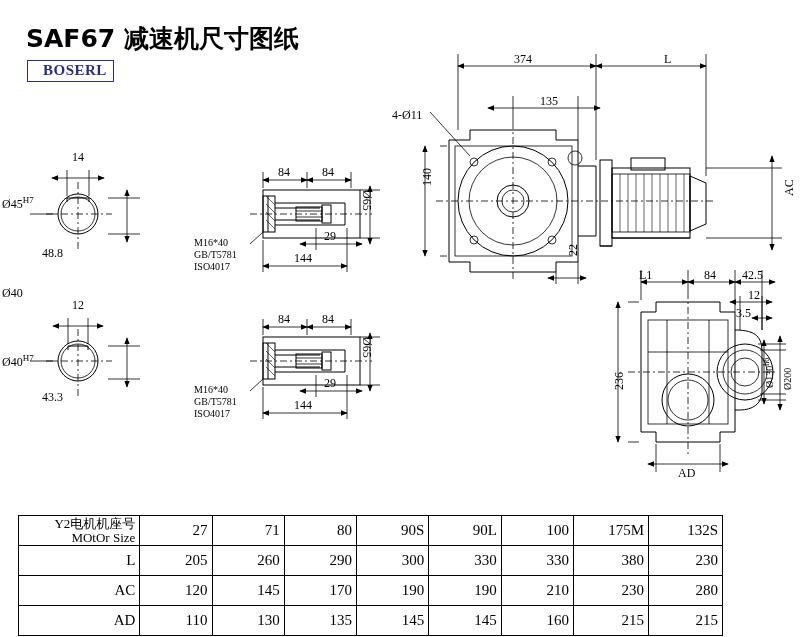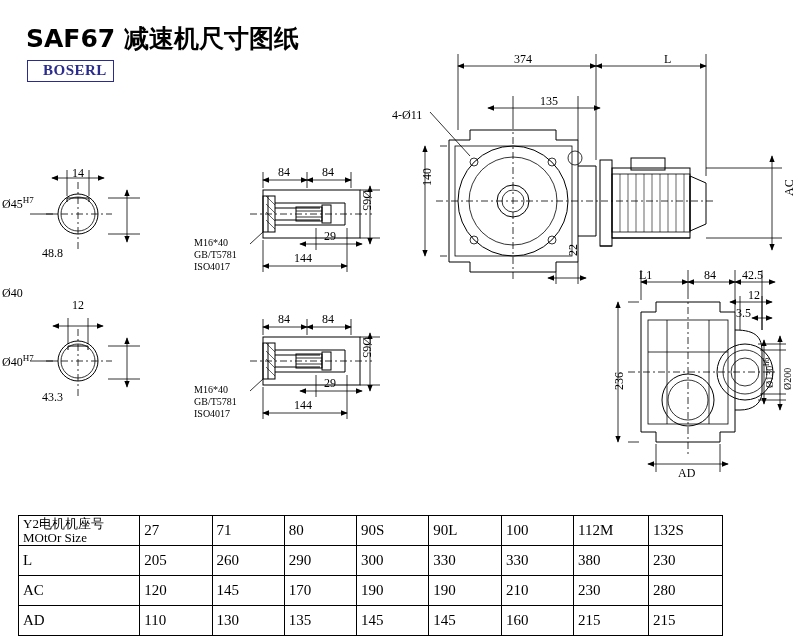--- a/index.html
+++ b/index.html
@@ -39,21 +39,21 @@
 
   
   #spec-table{
     position:absolute;left:18px;top:515px;
     border-collapse:collapse;
     font-family:"Liberation Serif", serif;
     font-size:15px;
   }
   #spec-table td{
     border:1px solid #000;
-    text-align:left;
+    text-align:right;
     height:29px;
     padding:0 4px;
   }
   #spec-table td.rowhead{width:132px;}
   #spec-table td.datacell{width:74px;}
   .two-line{line-height:1.05;font-size:13px;}
 </style>
 </head>
 <body>
 
@@ -318,21 +318,21 @@
       <line class="thin" x1="758" y1="400" x2="786" y2="400"></line>
       <line class="thin" x1="764" y1="340" x2="764" y2="404" marker-start="url(#arS)" marker-end="url(#ar)"></line>
       <line class="thin" x1="780" y1="336" x2="780" y2="410" marker-start="url(#arS)" marker-end="url(#ar)"></line>
 
       <line class="thin" x1="656" y1="444" x2="656" y2="472"></line>
       <line class="thin" x1="720" y1="444" x2="720" y2="472"></line>
       <line class="thin" x1="648" y1="464" x2="728" y2="464" marker-start="url(#arS)" marker-end="url(#ar)"></line>
     </g>
   </svg>
 
-  <div class="lbl" style="left:72px;top:166px;">14</div>
+  <div class="lbl" style="left:72px;top:150px;">14</div>
   <div class="lbl" style="left:2px;top:195px;"><span>Ø45</span><sup style="font-size:9px;">H7</sup></div>
   <div class="lbl" style="left:42px;top:246px;text-align:right;">48.8</div>
   <div class="lbl" style="left:2px;top:286px;">Ø40</div>
 
   <div class="lbl" style="left:72px;top:298px;">12</div>
   <div class="lbl" style="left:2px;top:353px;"><span>Ø40</span><sup style="font-size:9px;">H7</sup></div>
   <div class="lbl" style="left:42px;top:390px;">43.3</div>
 
   <div class="lbl" style="left:278px;top:165px;">84</div>
   <div class="lbl" style="left:322px;top:165px;">84</div>
@@ -376,21 +376,21 @@
         <td class="rowhead two-line">
           <div>Y2电机机座号</div>
           <div>MOtOr Size</div>
         </td>
         <td class="datacell">27</td>
         <td class="datacell">71</td>
         <td class="datacell">80</td>
         <td class="datacell">90S</td>
         <td class="datacell">90L</td>
         <td class="datacell">100</td>
-        <td class="datacell">112M</td>
+        <td class="datacell">175M</td>
         <td class="datacell">132S</td>
       </tr>
       <tr>
         <td class="rowhead">L</td>
         <td class="datacell">205</td>
         <td class="datacell">260</td>
         <td class="datacell">290</td>
         <td class="datacell">300</td>
         <td class="datacell">330</td>
         <td class="datacell">330</td>

